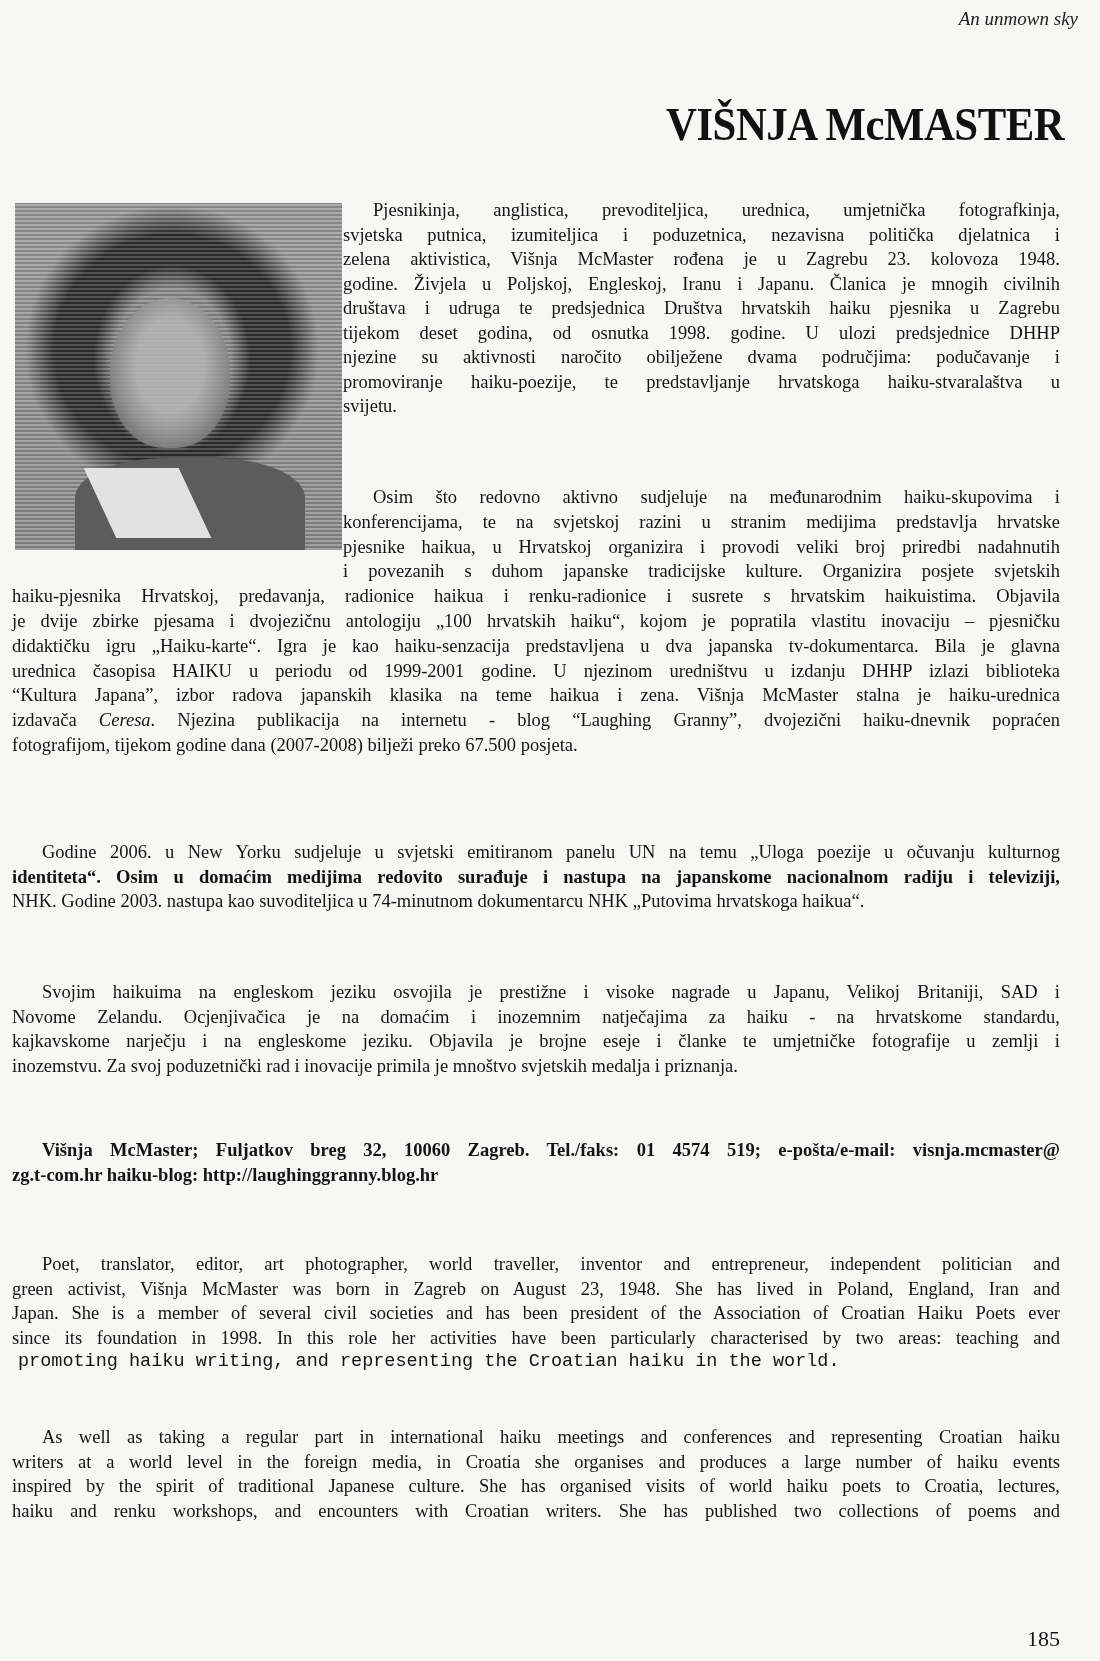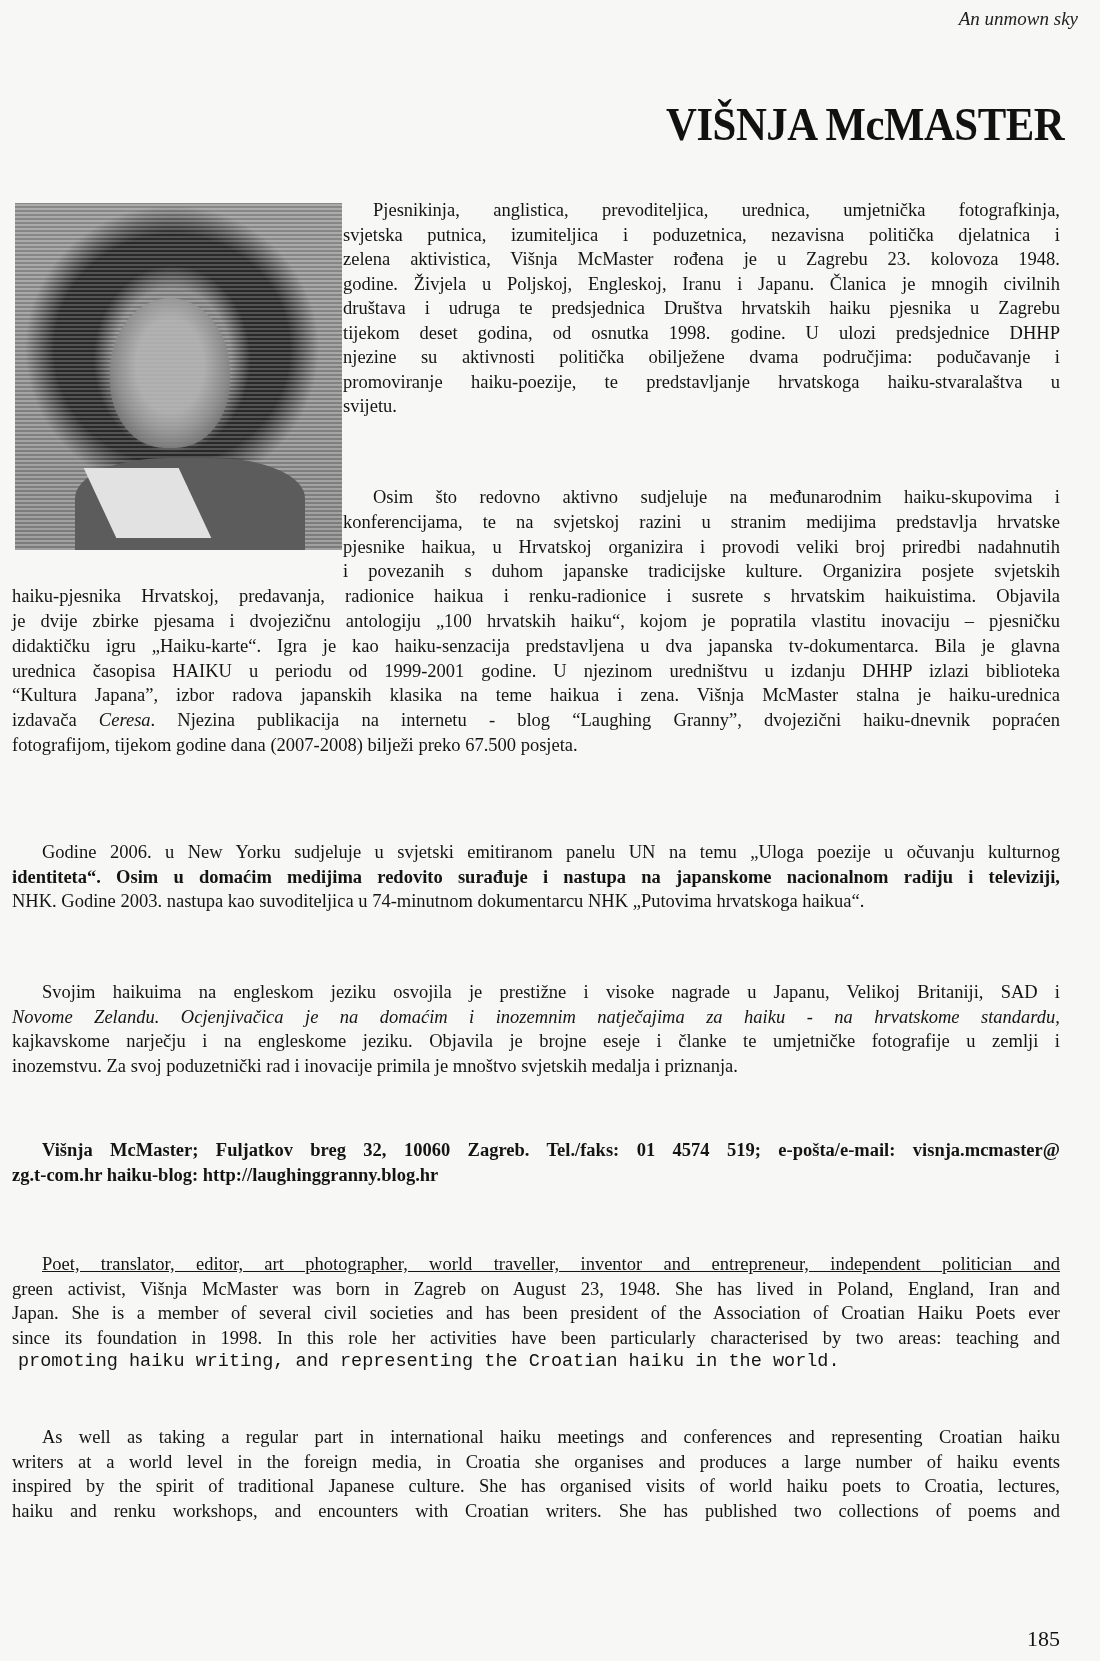--- a/index.html
+++ b/index.html
@@ -64,21 +64,21 @@
 </div>
 
 <div id="text-layer">
     <div>
       <div class="line" style="left: 373px; width: 687px; top: 198px;">Pjesnikinja, anglistica, prevoditeljica, urednica, umjetnička fotografkinja,</div>
       <div class="line" style="left: 343px; width: 717px; top: 222.5px;">svjetska putnica, izumiteljica i poduzetnica, nezavisna politička djelatnica i</div>
       <div class="line" style="left: 343px; width: 717px; top: 247px;">zelena aktivistica, Višnja McMaster rođena je u Zagrebu 23. kolovoza 1948.</div>
       <div class="line" style="left: 343px; width: 717px; top: 271.5px;">godine. Živjela u Poljskoj, Engleskoj, Iranu i Japanu. Članica je mnogih civilnih</div>
       <div class="line" style="left: 343px; width: 717px; top: 296px;">društava i udruga te predsjednica Društva hrvatskih haiku pjesnika u Zagrebu</div>
       <div class="line" style="left: 343px; width: 717px; top: 320.5px;">tijekom deset godina, od osnutka 1998. godine. U ulozi predsjednice DHHP</div>
-      <div class="line" style="left: 343px; width: 717px; top: 345px;">njezine su aktivnosti politička obilježene dvama područjima: podučavanje i</div>
+      <div class="line" style="left: 343px; width: 717px; top: 345px;">njezine su aktivnosti naročito obilježene dvama područjima: podučavanje i</div>
       <div class="line" style="left: 343px; width: 717px; top: 369.5px;">promoviranje haiku-poezije, te predstavljanje hrvatskoga haiku-stvaralaštva u</div>
       <div class="line last" style="left: 343px; width: 717px; top: 394px;">svijetu.</div>
     </div>
     <div>
       <div class="line" style="left: 373px; width: 687px; top: 485px;">Osim što redovno aktivno sudjeluje na međunarodnim haiku-skupovima i</div>
       <div class="line" style="left: 343px; width: 717px; top: 509.8px;">konferencijama, te na svjetskoj razini u stranim medijima predstavlja hrvatske</div>
       <div class="line" style="left: 343px; width: 717px; top: 534.6px;">pjesnike haikua, u Hrvatskoj organizira i provodi veliki broj priredbi nadahnutih</div>
       <div class="line" style="left: 343px; width: 717px; top: 559.4px;">i povezanih s duhom japanske tradicijske kulture. Organizira  posjete svjetskih</div>
       <div class="line" style="left: 12px; width: 1048px; top: 584.2px;">haiku-pjesnika Hrvatskoj, predavanja, radionice haikua i renku-radionice i susrete s hrvatskim haikuistima. Objavila</div>
       <div class="line" style="left: 12px; width: 1048px; top: 609px;">je dvije zbirke pjesama i dvojezičnu antologiju „100 hrvatskih haiku“, kojom je popratila vlastitu inovaciju – pjesničku</div>
@@ -88,30 +88,30 @@
       <div class="line" style="left: 12px; width: 1048px; top: 708.2px;">izdavača <i>Ceresa</i>. Njezina publikacija na internetu - blog “Laughing Granny”, dvojezični haiku-dnevnik popraćen</div>
       <div class="line last" style="left: 12px; width: 1048px; top: 733px;">fotografijom, tijekom godine dana (2007-2008) bilježi preko 67.500 posjeta.</div>
     </div>
     <div>
       <div class="line" style="left: 42px; width: 1018px; top: 840px;">Godine 2006. u New Yorku sudjeluje u svjetski emitiranom panelu UN na temu „Uloga poezije u očuvanju kulturnog</div>
       <div class="line" style="left: 12px; width: 1048px; top: 864.5px; font-weight: bold;">identiteta“. Osim u domaćim medijima redovito surađuje i nastupa na japanskome nacionalnom radiju i televiziji,</div>
       <div class="line last" style="left: 12px; width: 1048px; top: 889px;">NHK. Godine 2003. nastupa kao suvoditeljica u 74-minutnom dokumentarcu NHK „Putovima hrvatskoga haikua“.</div>
     </div>
     <div>
       <div class="line" style="left: 42px; width: 1018px; top: 980px;">Svojim haikuima na engleskom jeziku osvojila je prestižne i visoke  nagrade u Japanu, Velikoj Britaniji, SAD i</div>
-      <div class="line" style="left: 12px; width: 1048px; top: 1004.5px; font-style: italic;">Novome Zelandu. Ocjenjivačica je na domaćim i inozemnim natječajima za haiku - na hrvatskome standardu,</div>
+      <div class="line" style="left: 12px; width: 1048px; top: 1004.5px;">Novome Zelandu. Ocjenjivačica je na domaćim i inozemnim natječajima za haiku - na hrvatskome standardu,</div>
       <div class="line" style="left: 12px; width: 1048px; top: 1029px;">kajkavskome narječju i na engleskome jeziku. Objavila je brojne eseje i članke te umjetničke fotografije u zemlji i</div>
       <div class="line last" style="left: 12px; width: 1048px; top: 1053.5px;">inozemstvu. Za svoj poduzetnički rad i inovacije primila je mnoštvo svjetskih medalja i priznanja.</div>
     </div>
     <div>
       <div class="line contact" style="left: 42px; width: 1018px; top: 1138px;">Višnja McMaster; Fuljatkov breg 32, 10060 Zagreb. Tel./faks: 01 4574 519; e-pošta/e-mail: visnja.mcmaster@</div>
       <div class="line contact last" style="left: 12px; width: 1048px; top: 1162.5px;">zg.t-com.hr  haiku-blog: http://laughinggranny.blog.hr</div>
     </div>
     <div>
-      <div class="line" style="left: 42px; width: 1018px; top: 1252px; text-decoration: underline;">Poet,  translator, editor, art photographer, world traveller, inventor and entrepreneur, independent politician and</div>
+      <div class="line" style="left: 42px; width: 1018px; top: 1252px;">Poet,  translator, editor, art photographer, world traveller, inventor and entrepreneur, independent politician and</div>
       <div class="line" style="left: 12px; width: 1048px; top: 1276.5px;">green activist, Višnja McMaster was born in Zagreb on August 23, 1948.  She has lived in Poland, England, Iran and</div>
       <div class="line" style="left: 12px; width: 1048px; top: 1301px;">Japan. She is a member of several civil societies and has been president of the Association of Croatian Haiku Poets ever</div>
       <div class="line" style="left: 12px; width: 1048px; top: 1325.5px;">since its foundation in 1998. In this role her activities have been particularly characterised by two areas: teaching and</div>
       <div class="line last" style="left: 18px; width: 1048px; top: 1350px; font-family: Liberation Mono, monospace;">promoting haiku writing, and representing the Croatian haiku in the world.</div>
     </div>
     <div>
       <div class="line" style="left: 42px; width: 1018px; top: 1425px;">As well as taking a regular part in international haiku meetings and conferences and representing Croatian haiku</div>
       <div class="line" style="left: 12px; width: 1048px; top: 1449.5px;">writers at a world level in the foreign media, in Croatia she organises and produces a large number of haiku events</div>
       <div class="line" style="left: 12px; width: 1048px; top: 1474px;">inspired by the spirit of traditional Japanese culture.  She has organised visits of world haiku poets to Croatia, lectures,</div>
       <div class="line" style="left: 12px; width: 1048px; top: 1498.5px;">haiku and renku workshops, and encounters with Croatian writers.  She has published two collections of poems and</div>

